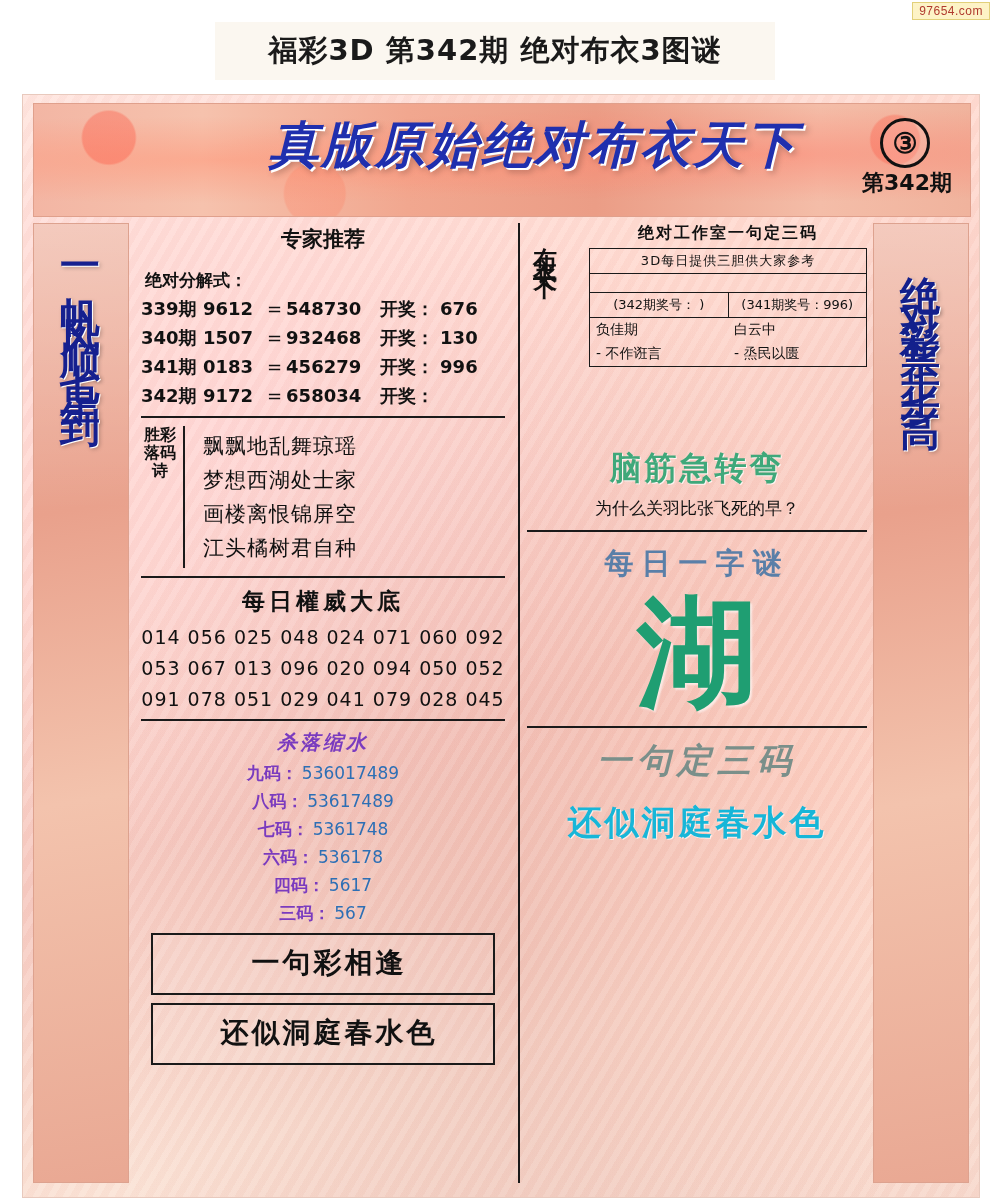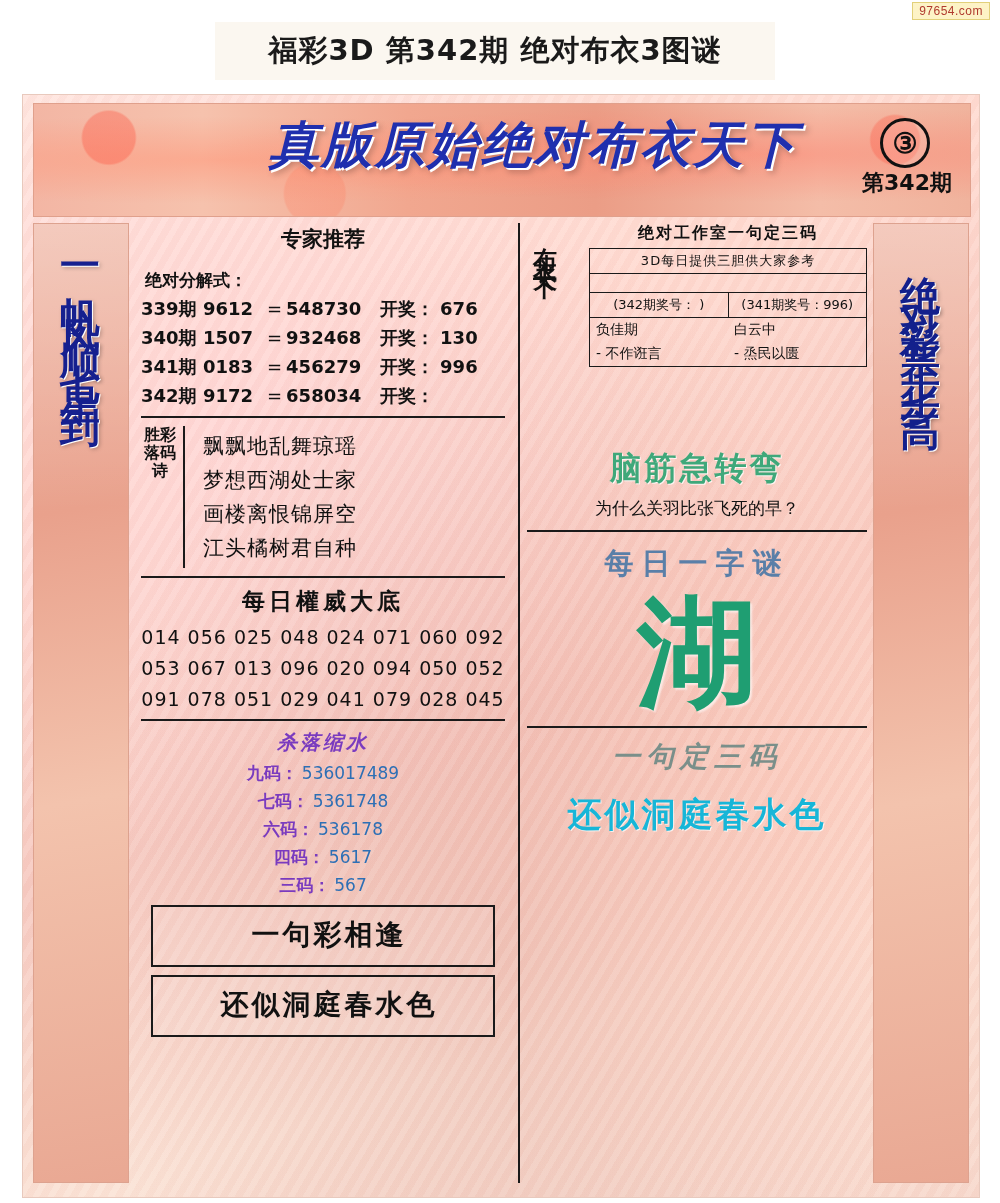--- a/index.html
+++ b/index.html
@@ -419,21 +419,21 @@
     font-family: "DejaVu Sans", "Liberation Sans", sans-serif;
     font-size: 120px;
     font-weight: bold;
     color: #1f9e72;
     line-height: 1.05;
     text-shadow: 2px 2px 2px rgba(255,255,255,.6);
   }
   .three-title {
     text-align: center;
     font-family: "DejaVu Sans", "Liberation Sans", sans-serif;
-    font-size: 28px;
+    font-size: 34px;
     font-weight: bold;
     font-style: italic;
     color: #7a8f8a;
     letter-spacing: 6px;
     margin: 10px 0 16px 0;
   }
   .three-line {
     text-align: center;
     font-family: "DejaVu Sans", "Liberation Sans", sans-serif;
     font-size: 34px;
@@ -530,20 +530,23 @@
       <div class="daily-title">每日權威大底</div>
       <div class="num-row">014 056 025 048 024 071 060 092</div>
       <div class="num-row">053 067 013 096 020 094 050 052</div>
       <div class="num-row">091 078 051 029 041 079 028 045</div>
 
       <div class="hr-black"></div>
 
       <div class="kill-title">杀落缩水</div>
       <div class="kill-row">
         <span class="k">九码：</span><span>536017489</span>
+      </div>
+      <div class="kill-row">
+        <span class="k">八码：</span><span>53617489</span>
       </div>
       <div class="kill-row">
         <span class="k">七码：</span><span>5361748</span>
       </div>
       <div class="kill-row">
         <span class="k">六码：</span><span>536178</span>
       </div>
       <div class="kill-row">
         <span class="k">四码：</span><span>5617</span>
       </div>

